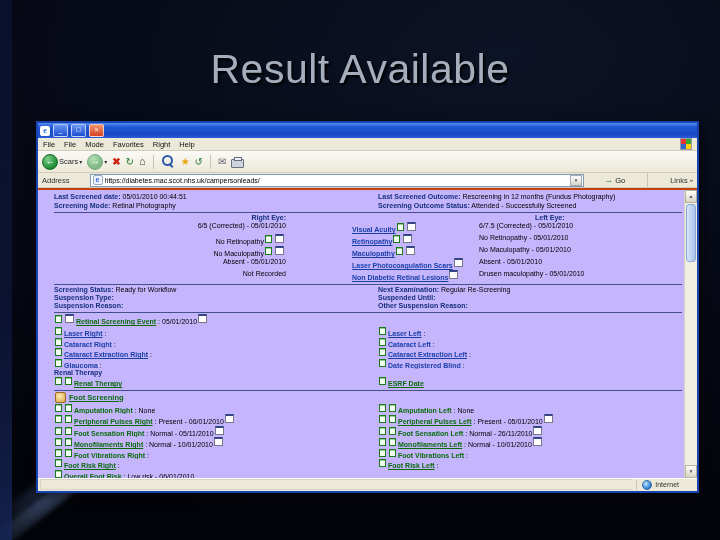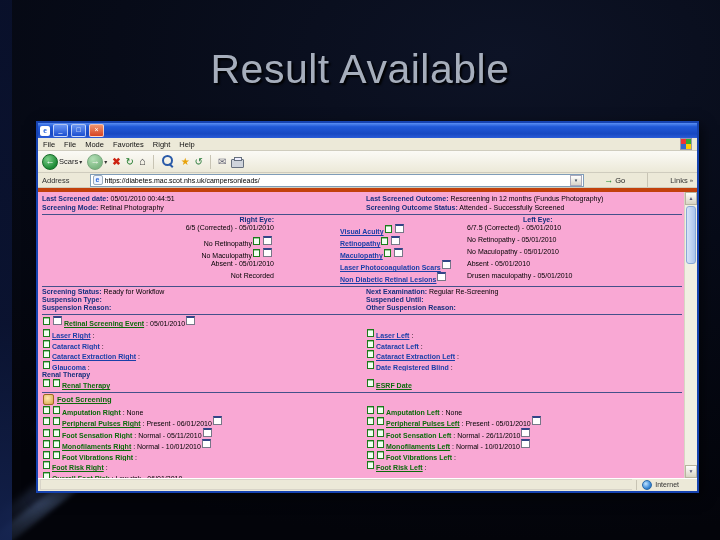--- a/index.html
+++ b/index.html
@@ -47,21 +47,21 @@
 
   .addressbar{flex:0 0 14px;background:#ece9d8;display:flex;align-items:center;gap:20px;padding:0 4px;border-bottom:1px solid #cfccbe;font-size:7.5px;color:#333;}
   .addr-input{flex:1;height:11px;background:#fff;border:1px solid #7f9db9;display:flex;align-items:center;gap:2px;padding:0 1px 0 2px;overflow:hidden;}
   .mini-ie{width:8px;height:8px;border-radius:2px;background:#eef4ff;border:1px solid #9ab;color:#2a66d8;font-size:7px;line-height:8px;text-align:center;font-weight:bold;}
   .addr-url{flex:1;font-size:7px;color:#000;white-space:nowrap;overflow:hidden;}
   .addr-drop{width:10px;height:9px;background:linear-gradient(#fff,#d8d4c8);border:1px solid #aab;font-size:5px;text-align:center;line-height:9px;color:#345;}
   .go-btn{display:flex;align-items:center;gap:2px;font-size:7.5px;color:#222;}
   .go-ico{color:#1f8a2f;font-weight:bold;font-size:9px;}
   .links-lbl{display:flex;align-items:center;gap:2px;font-size:7.5px;}
 
-  .content{flex:1;display:flex;background:#f9a8d4;overflow:hidden;border-top:4px solid #c2410c;}
+  .content{flex:1;display:flex;background:#c4b5fd;overflow:hidden;border-top:2px solid #c2410c;padding-left:12px;}
   .form-area{flex:1;padding:2px 2px 0 4px;overflow:hidden;}
   .scrollbar{flex:0 0 12px;background:#f1efe2;border-left:1px solid #d8d4c4;display:flex;flex-direction:column;}
   .sb-btn{height:11px;background:linear-gradient(180deg,#fdfdfb,#d8d4c4);border:1px solid #b8b4a0;font-size:5px;text-align:center;line-height:10px;color:#557;}
   .sb-thumb{height:56px;margin:1px;background:linear-gradient(90deg,#d7e4f8,#aac4ec);border:1px solid #88a8d8;border-radius:3px;}
   .sb-track{flex:1;}
 
   .statusbar{flex:0 0 13px;background:#ece9d8;box-shadow:inset 0 1px 0 #fff;display:flex;align-items:center;font-size:7px;color:#333;padding:0 2px;gap:4px;}
   .status-left{flex:1;height:9px;border:1px solid #d8d4c8;border-right:none;}
   .status-panel{display:flex;align-items:center;gap:3px;border-left:1px solid #c8c4b4;padding:0 16px 0 5px;}
   .globe{width:8px;height:8px;border-radius:50%;background:radial-gradient(circle at 35% 35%,#bfe3ff,#3a8ad8 60%,#1a5a9a);border:1px solid #2a6aaa;}

